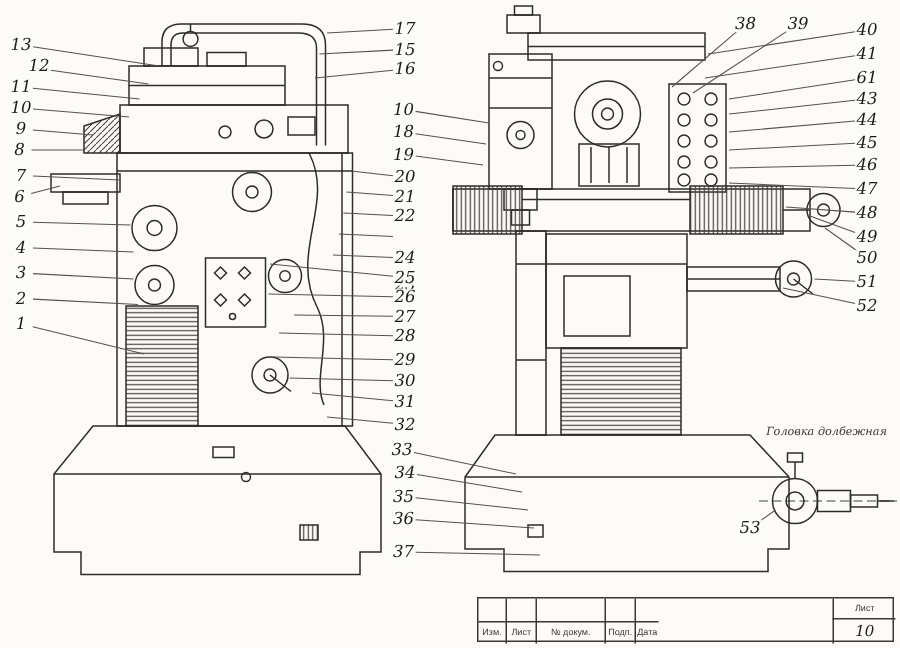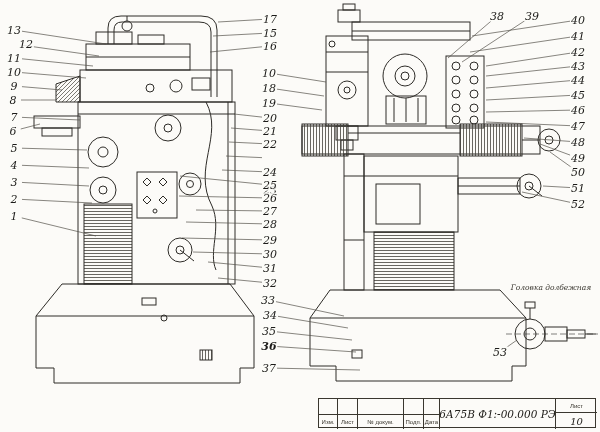--- a/index.html
+++ b/index.html
@@ -265,27 +265,27 @@
       <div class="callout" style="left: 270px; top: 198px;">26</div>
       <div class="callout" style="left: 270px; top: 211px;">27</div>
       <div class="callout" style="left: 270px; top: 224px;">28</div>
       <div class="callout" style="left: 270px; top: 240px;">29</div>
       <div class="callout" style="left: 270px; top: 254px;">30</div>
       <div class="callout" style="left: 270px; top: 268px;">31</div>
       <div class="callout" style="left: 270px; top: 283px;">32</div>
       <div class="callout" style="left: 268px; top: 300px;">33</div>
       <div class="callout" style="left: 270px; top: 315px;">34</div>
       <div class="callout" style="left: 269px; top: 331px;">35</div>
-      <div class="callout" style="left: 269px; top: 346px; font-weight: bold;">36</div>
+      <div class="callout" style="left: 269px; top: 346px;">36</div>
       <div class="callout" style="left: 269px; top: 368px;">37</div>
       <div class="callout" style="left: 497px; top: 16px;">38</div>
       <div class="callout" style="left: 532px; top: 16px;">39</div>
       <div class="callout" style="left: 578px; top: 20px;">40</div>
       <div class="callout" style="left: 578px; top: 36px;">41</div>
-      <div class="callout" style="left: 578px; top: 52px;">42</div>
+      <div class="callout" style="left: 578px; top: 52px;">61</div>
       <div class="callout" style="left: 578px; top: 66px;">43</div>
       <div class="callout" style="left: 578px; top: 80px;">44</div>
       <div class="callout" style="left: 578px; top: 95px;">45</div>
       <div class="callout" style="left: 578px; top: 110px;">46</div>
       <div class="callout" style="left: 578px; top: 126px;">47</div>
       <div class="callout" style="left: 578px; top: 142px;">48</div>
       <div class="callout" style="left: 578px; top: 158px;">49</div>
       <div class="callout" style="left: 578px; top: 172px;">50</div>
       <div class="callout" style="left: 578px; top: 188px;">51</div>
       <div class="callout" style="left: 578px; top: 204px;">52</div>
@@ -301,22 +301,19 @@
     <div class="cell toprow" style="left:38px;top:0;width:46px;height:15px"></div>
     <div class="cell toprow" style="left:84px;top:0;width:20px;height:15px"></div>
     <div class="cell toprow" style="left:104px;top:0;width:16px;height:15px"></div>
 
     <div class="cell first" style="left:0;top:15px;width:18px;height:15px">Изм.</div>
     <div class="cell" style="left:18px;top:15px;width:20px;height:15px">Лист</div>
     <div class="cell" style="left:38px;top:15px;width:46px;height:15px">№ докум.</div>
     <div class="cell" style="left:84px;top:15px;width:20px;height:15px">Подп.</div>
     <div class="cell" style="left:104px;top:15px;width:16px;height:15px">Дата</div>
 
-    <div class="cell toprow" style="left:120px;top:0;width:116px;height:30px">
-      <span class="docnum">6А75В Ф1:-00.000 РЭ</span>
-    </div>
 
     <div class="cell toprow" style="left:236px;top:0;width:42px;height:13px">Лист</div>
     <div class="cell" style="left:236px;top:13px;width:42px;height:17px">
       <span class="sheetnum">10</span>
     </div>
   </div>
 </div>
 
 </body></html>

